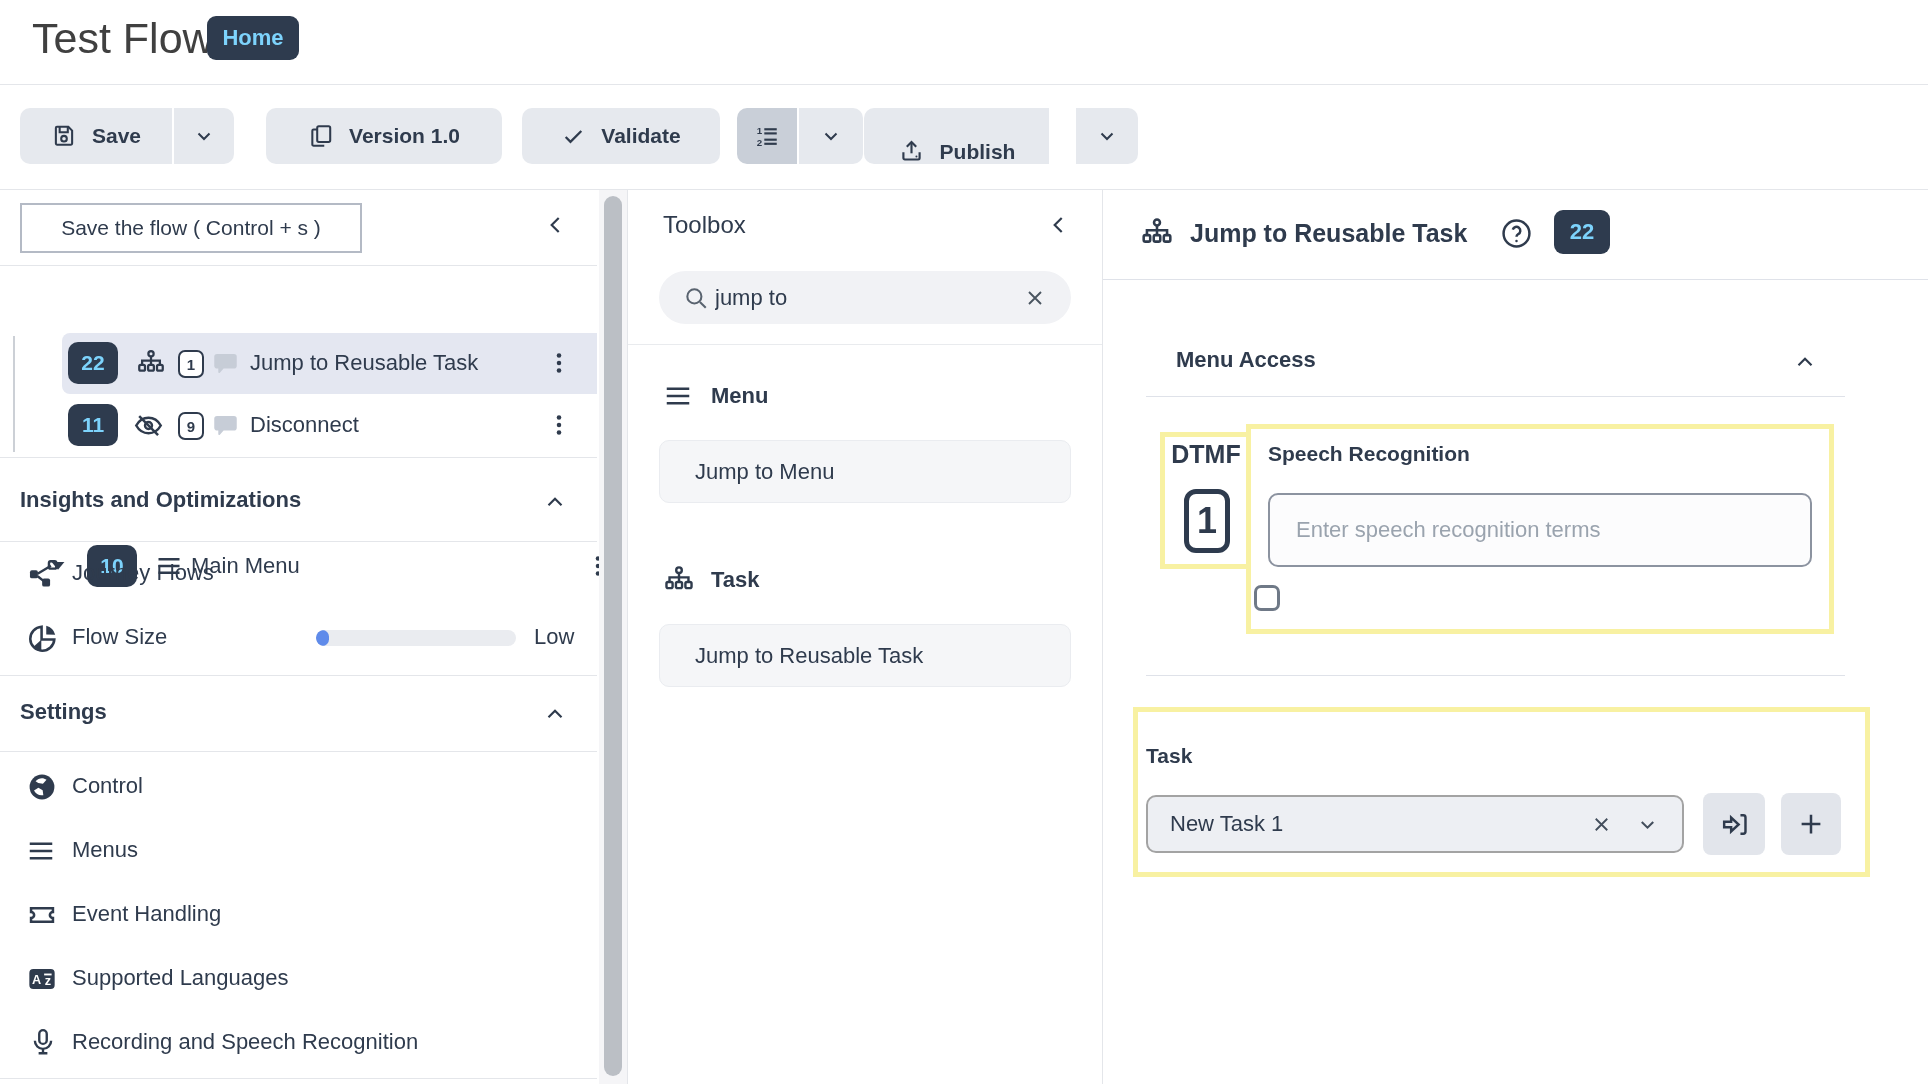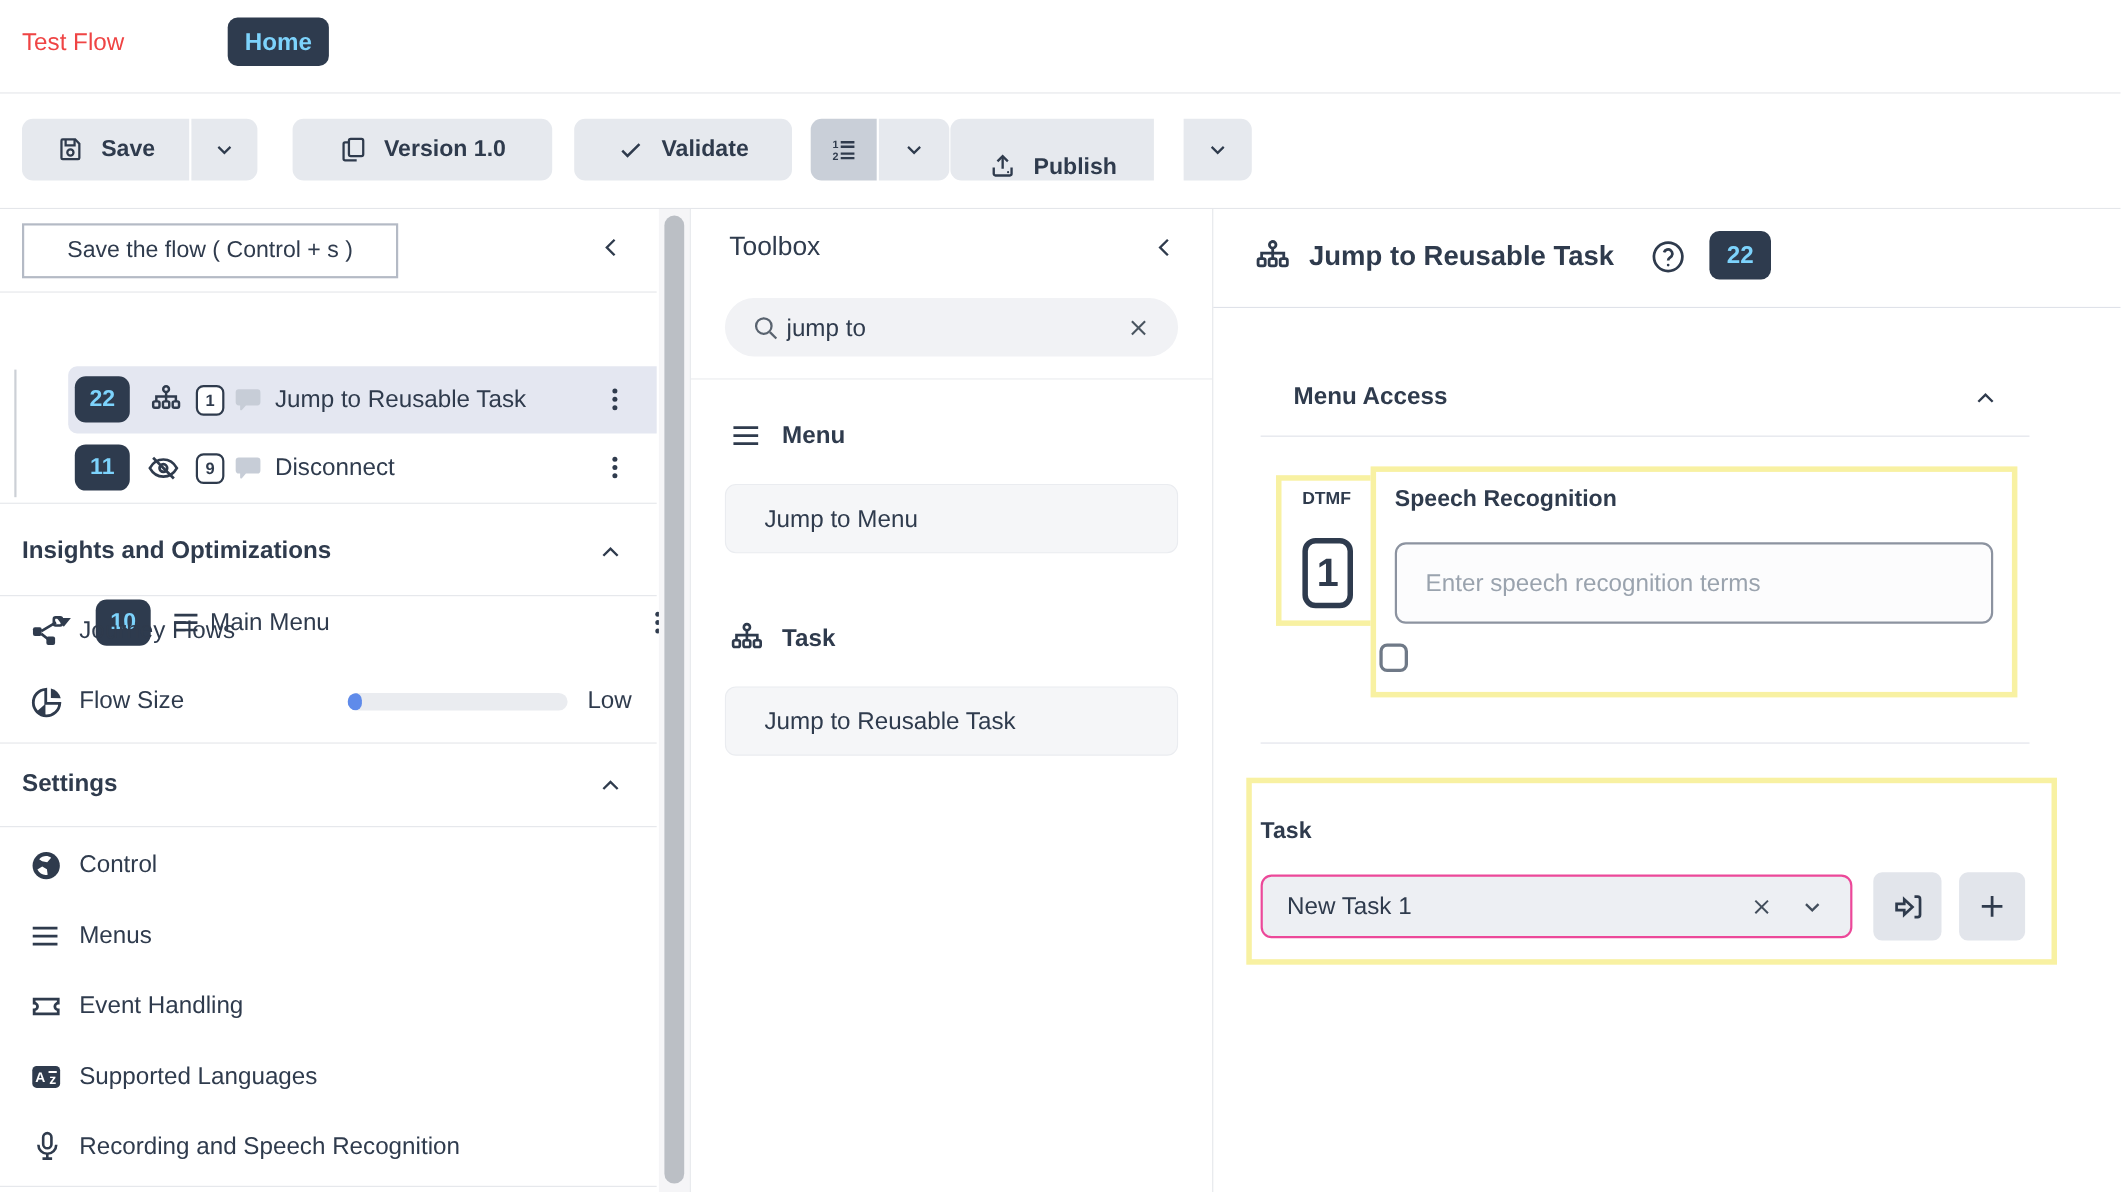--- a/index.html
+++ b/index.html
@@ -29,21 +29,21 @@
            font-size:15px;box-sizing:border-box;}
   .ipt{box-sizing:border-box;font-family:"Liberation Sans",sans-serif;color:#2f3b4d;}
   .ipt::placeholder{color:#9aa3ae;}
   svg{display:block;}
 </style>
 </head>
 <body>
 
 <div id="app">
 
-  <div class="txt" style="left:20px;top:17px;font-size:22px;line-height:42px;font-weight:500;color:#ef4444;">Test Flow</div>
+  <div class="txt" style="left:32px;top:17px;font-size:43px;line-height:42px;font-weight:500;color:#404040;">Test Flow</div>
   <div class="badge" style="left:207px;top:16px;width:92px;height:44px;border-radius:9px;font-size:22px;">
     <span>Home</span>
   </div>
   <div class="hline" style="left:0;top:84px;width:1928px;"></div>
 
   <div class="btn btn-l" style="left:20px;width:152px;">
     <span>
       <svg width="26" height="26" viewBox="0 0 24 24" fill="none" stroke="#2f3b4d" stroke-width="1.9">
         <path d="M4.5 4.5a1 1 0 0 1 1-1H16l3.5 3.5v12a1 1 0 0 1-1 1h-13a1 1 0 0 1-1-1z"></path>
         <path d="M8 3.8v4.7h7.5V3.8"></path>
@@ -388,34 +388,34 @@
 
   <div class="txt bold" style="left:1176px;top:347px;font-size:22px;">Menu Access</div>
   <span class="abs" style="left:1792px;top:349px;cursor:pointer;">
     <svg width="26" height="26" viewBox="0 0 24 24" fill="none" stroke="#2f3b4d" stroke-width="2">
         <path d="M6 15l6-6 6 6"></path>
       </svg>
     </span>
   <div class="hline" style="left:1146px;top:396px;width:699px;background:#dfe2e9;"></div>
 
   <div class="ybox" style="left:1160px;top:432px;width:92px;height:137px;"></div>
-  <div class="txt bold" style="left:1160px;top:441px;width:92px;text-align:center;font-size:16px;white-space:nowrap;">DTMF</div>
+  <div class="txt bold" style="left:1160px;top:441px;width:92px;text-align:center;font-size:25px;white-space:nowrap;">DTMF</div>
   <div class="keycap" style="left:1184px;top:489px;width:46px;height:64px;font-size:36px;cursor:pointer;">1</div>
 
   <div class="ybox" style="left:1246px;top:424px;width:588px;height:210px;"></div>
   <div class="txt bold" style="left:1268px;top:441px;font-size:21px;">Speech Recognition</div>
   <input class="ipt abs" type="text" style="left: 1268px; top: 493px; width: 544px; height: 74px; border: 2px solid rgb(140, 147, 160); border-radius: 10px; background: rgb(252, 252, 253); padding: 0px 26px; font-size: 22px; outline: none;" placeholder="Enter speech recognition terms">
   <span class="abs" style="left:1254px;top:585px;width:26px;height:26px;border:3px solid #6f7987;border-radius:7px;background:#fff;cursor:pointer;box-sizing:border-box;"></span>
 
   <div class="hline" style="left:1146px;top:675px;width:699px;background:#dfe2e9;"></div>
 
   <div class="ybox" style="left:1133px;top:707px;width:737px;height:170px;"></div>
   <div class="txt bold" style="left:1146px;top:743px;font-size:21px;">Task</div>
 
-  <div class="abs" style="left:1146px;top:795px;width:538px;height:58px;border:2px solid #ec4899;border-radius:10px;background:#edeff3;
+  <div class="abs" style="left:1146px;top:795px;width:538px;height:58px;border:2px solid #a3a3a3;border-radius:10px;background:#edeff3;
               display:flex;align-items:center;padding:12px 22px;box-sizing:border-box;cursor:pointer;">
     <span style="font-size:22px;flex:1;">New Task 1</span>
     <span style="cursor:pointer;margin-right:22px;">
       <svg width="23" height="23" viewBox="0 0 24 24" fill="none" stroke="#434e5c" stroke-width="1.9">
           <path d="M6 6l12 12M18 6L6 18"></path>
         </svg>
       </span>
     <span style="cursor:pointer;">
       <svg width="25" height="25" viewBox="0 0 24 24" fill="none" stroke="#434e5c" stroke-width="2">
           <path d="M6.5 9.5l5.5 5.5 5.5-5.5"></path>

